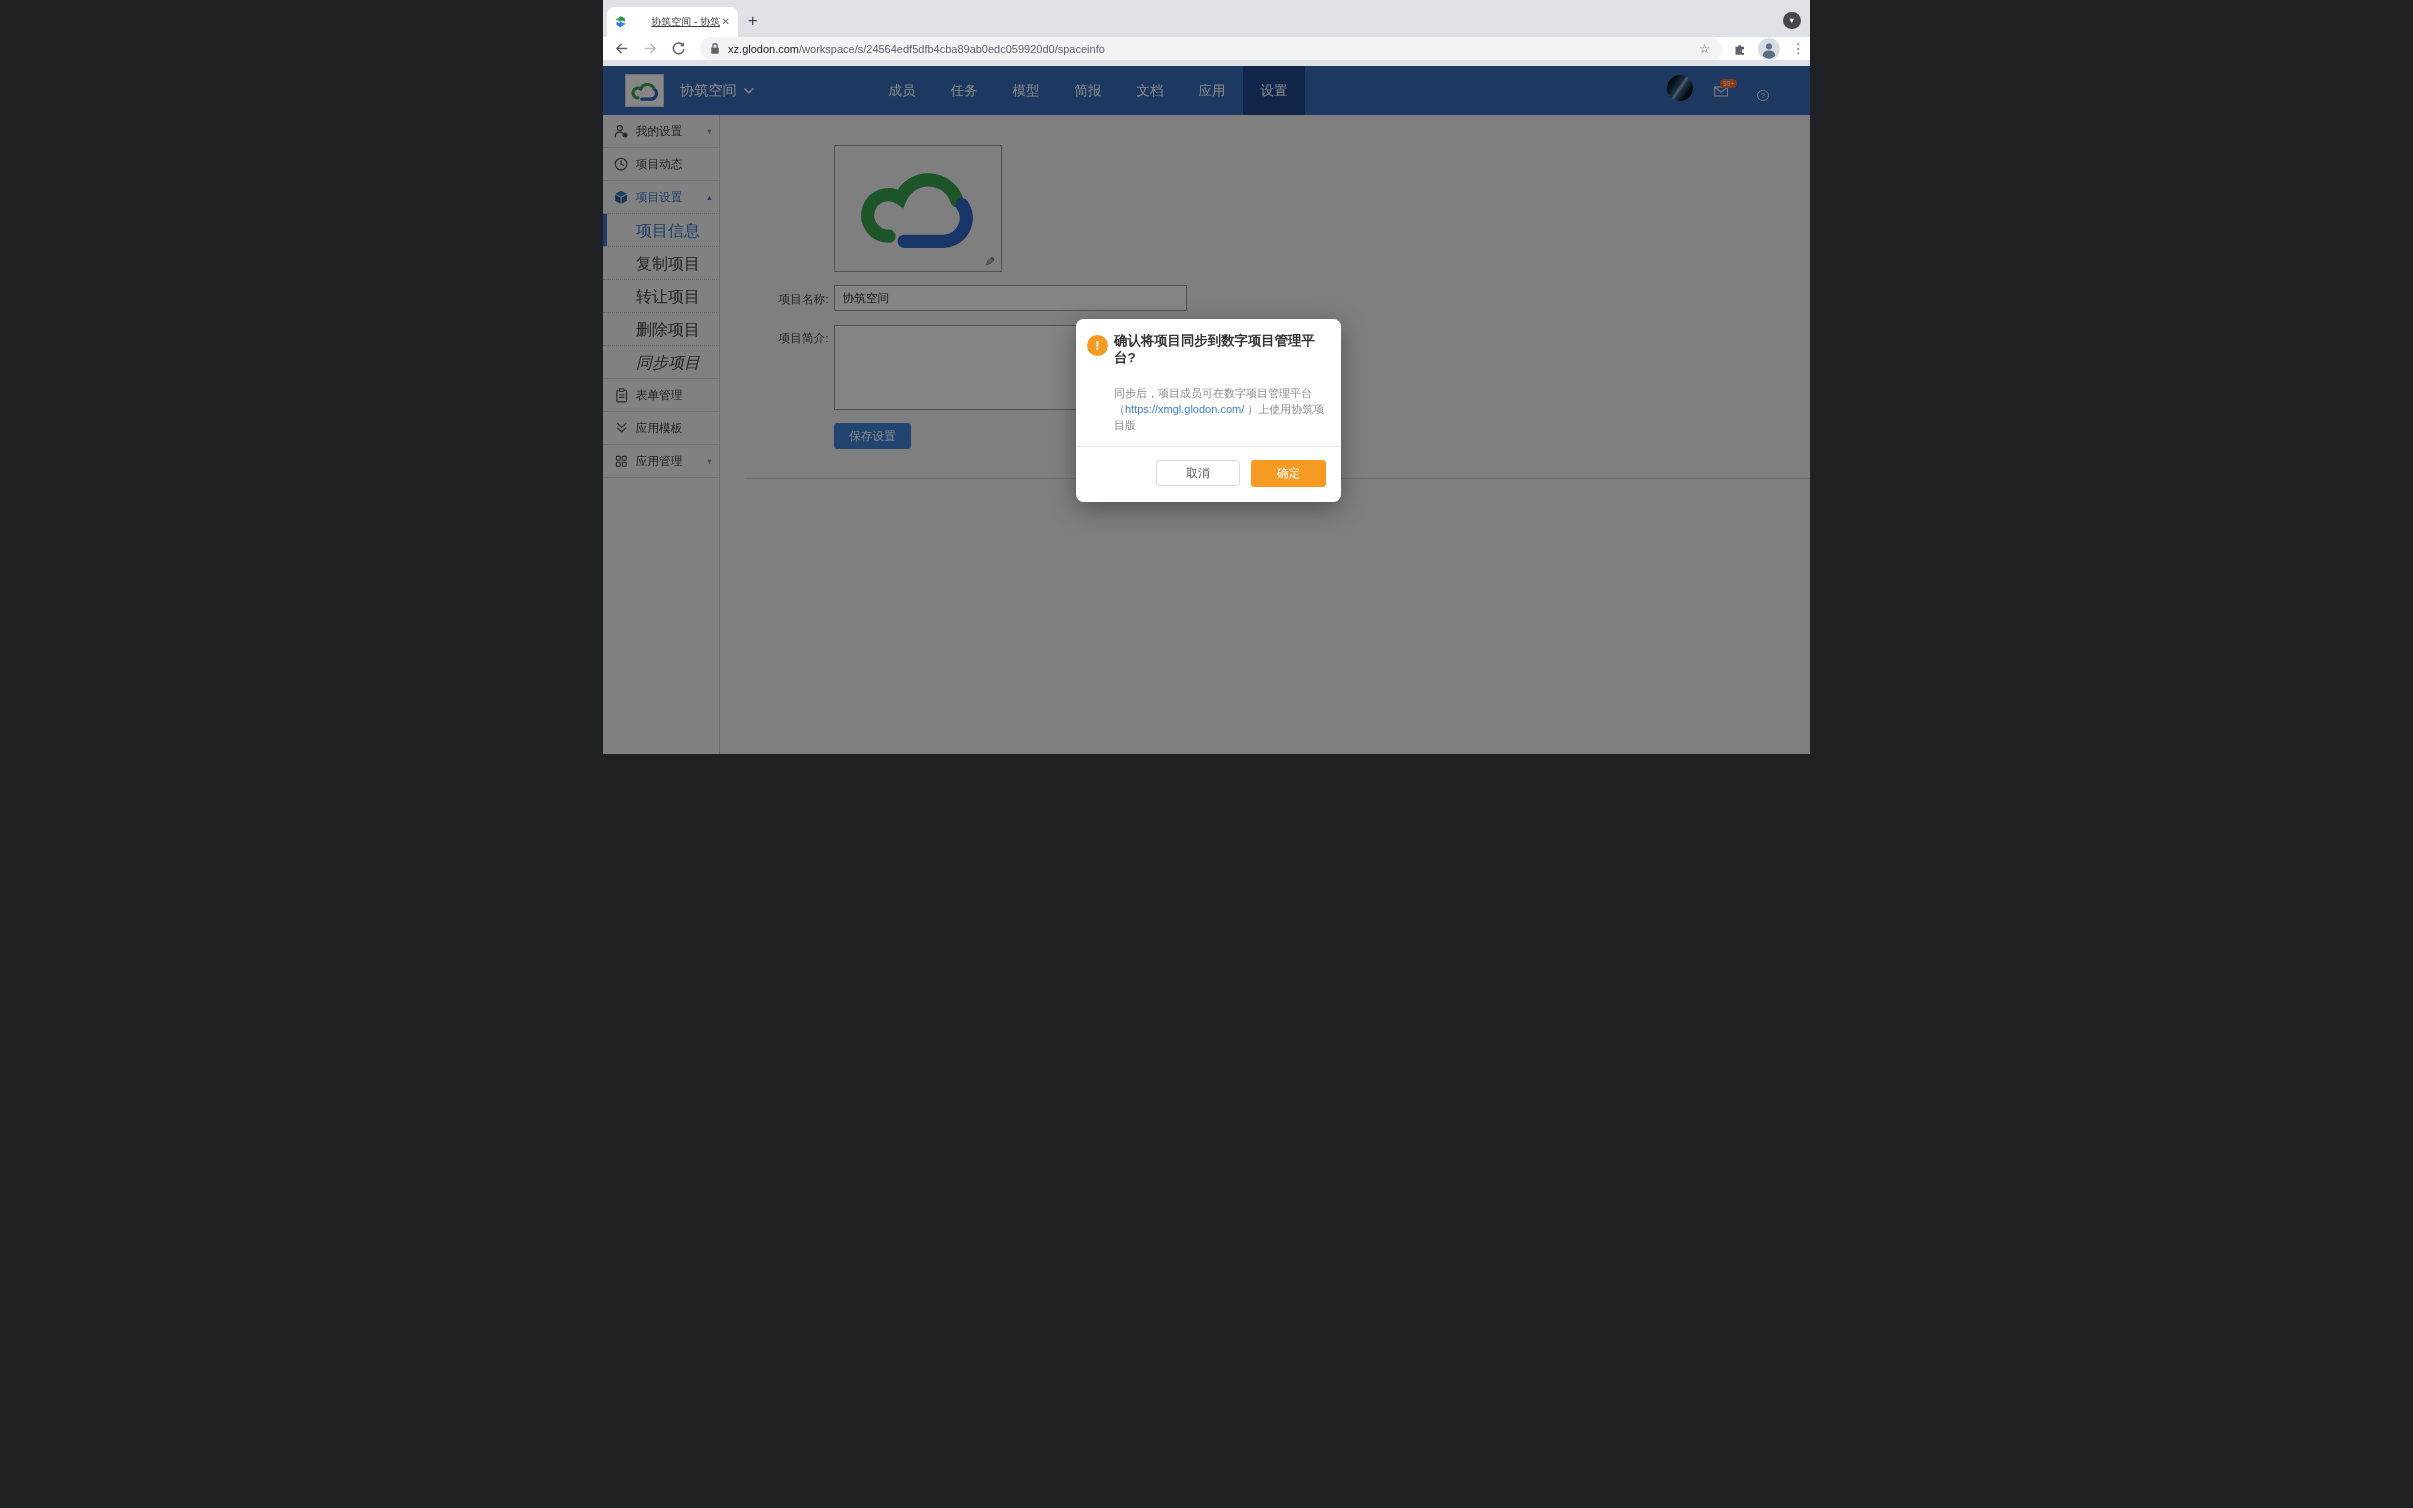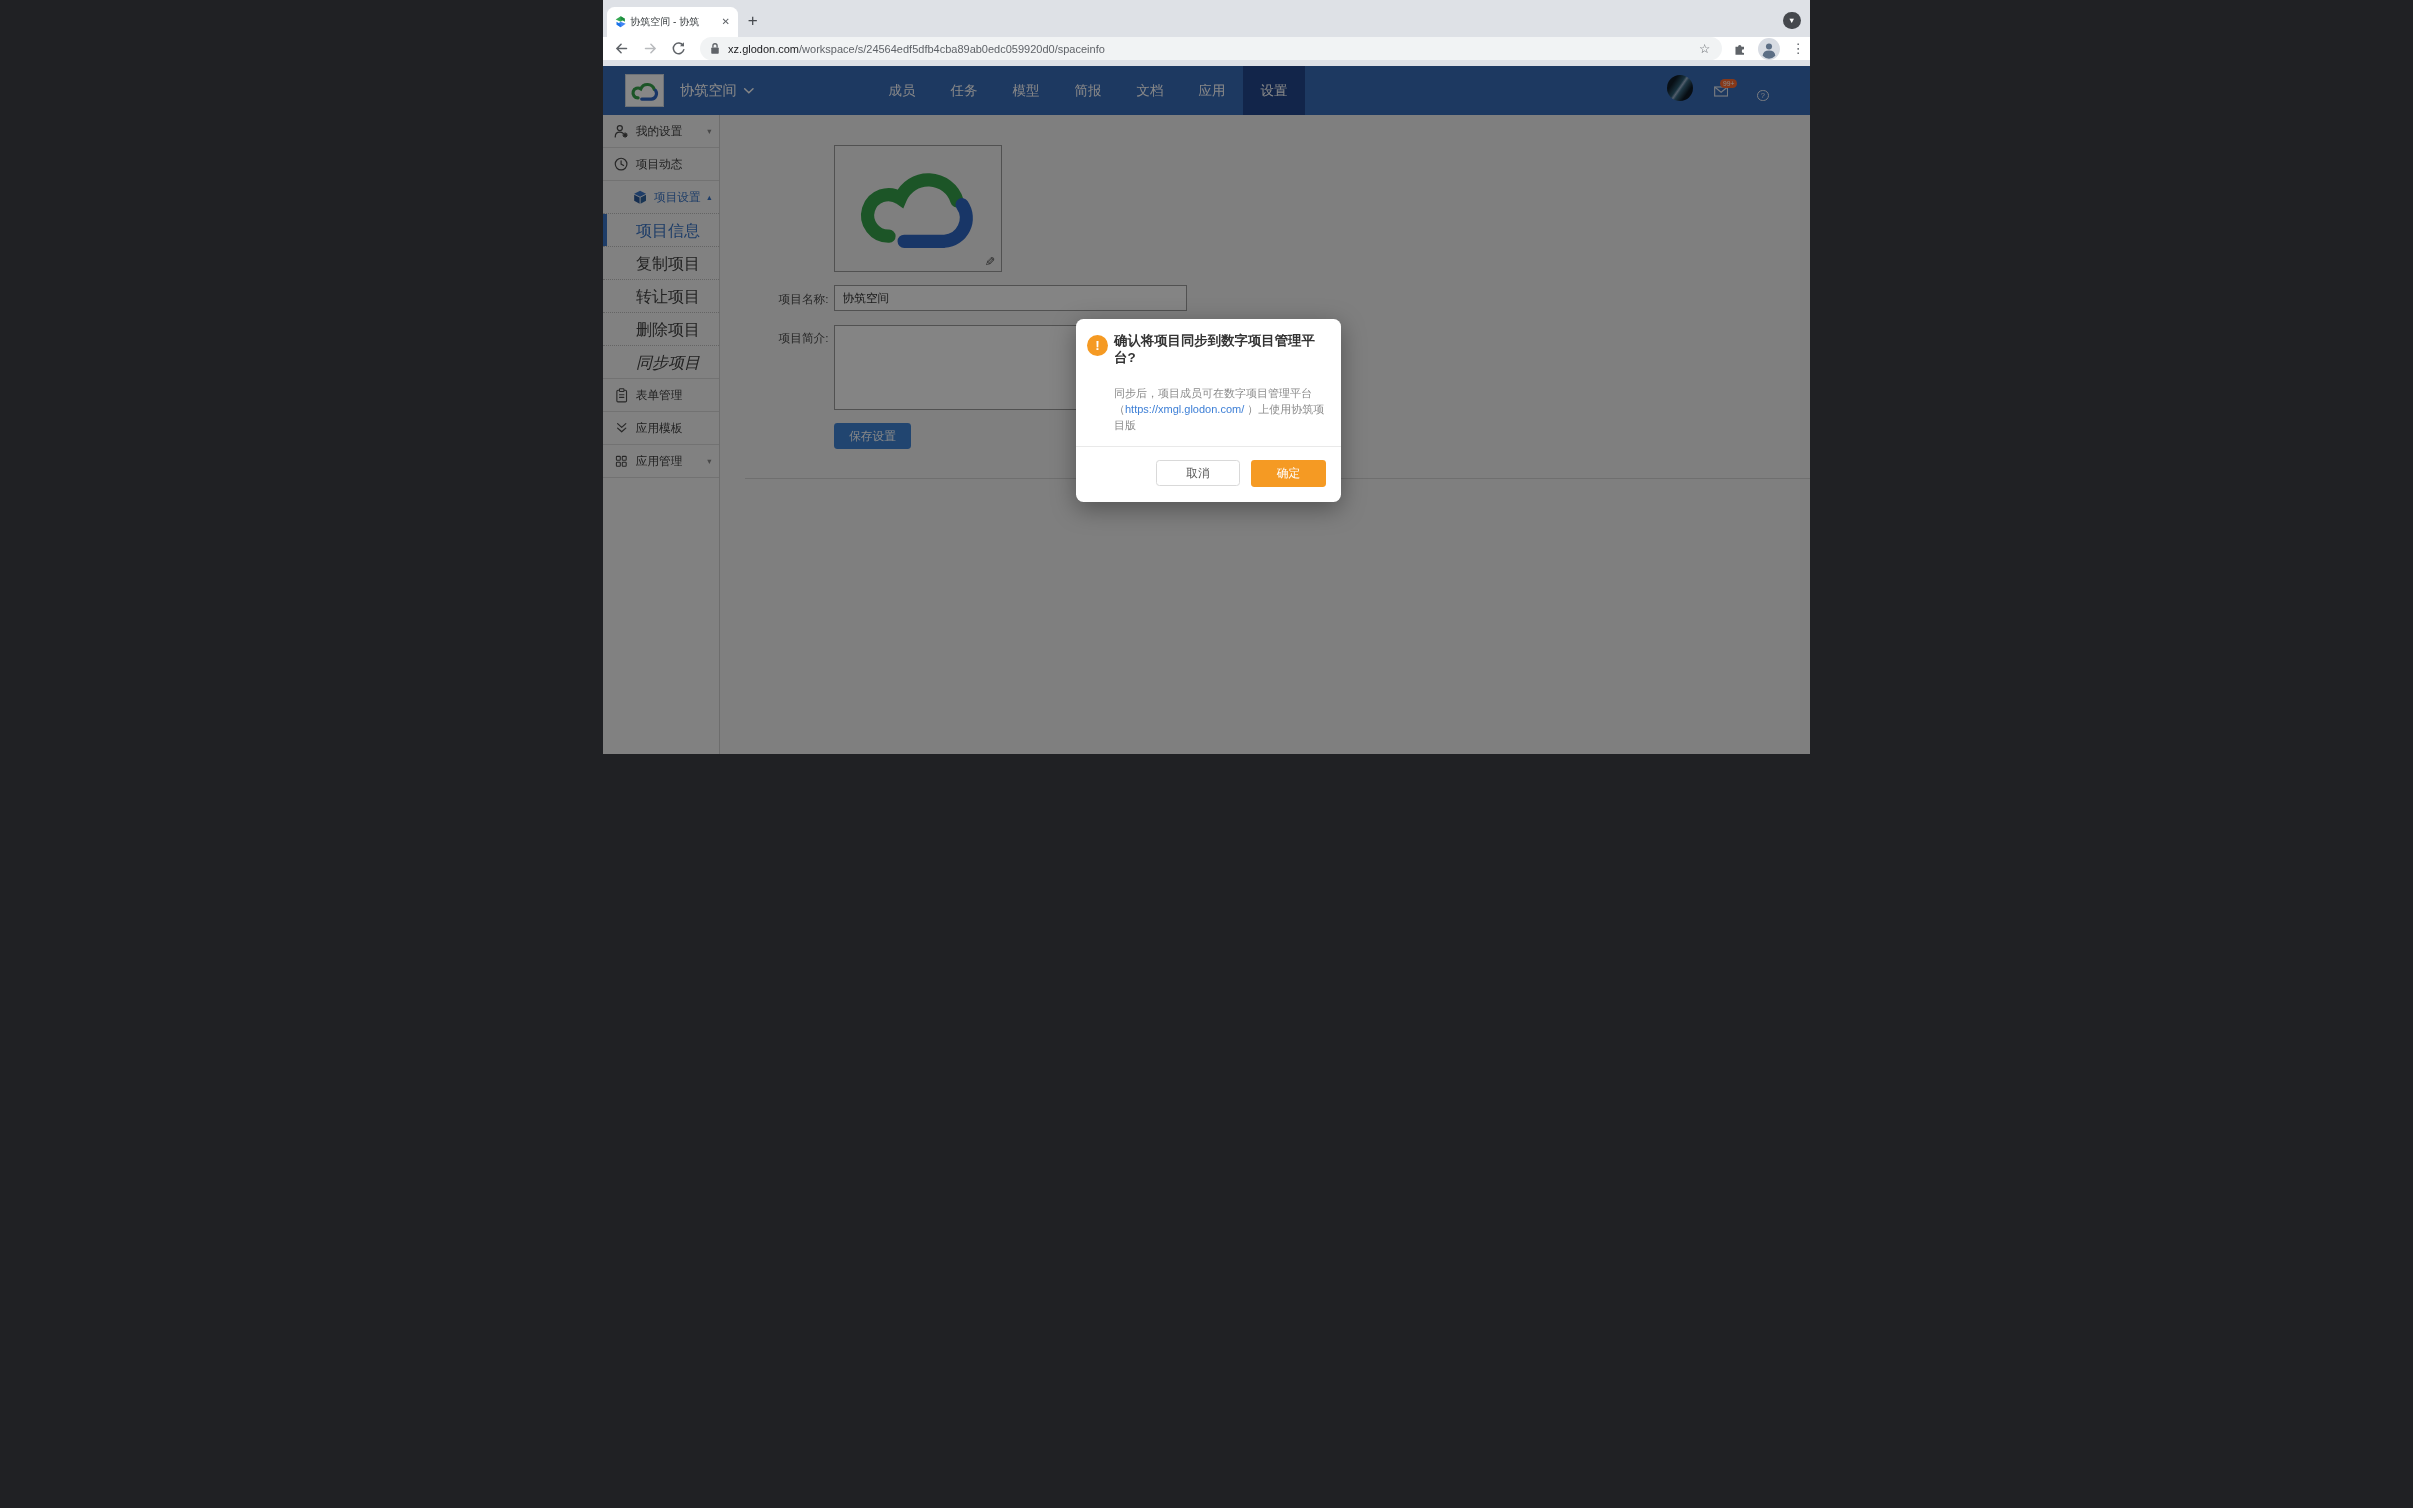--- a/index.html
+++ b/index.html
@@ -8,21 +8,21 @@
     position:relative; width:1207px; height:754px; overflow:hidden;
     font-family:"Liberation Sans","DejaVu Sans",sans-serif;
     background:#dee1e6; margin:0 auto;
   }
   
   .tabstrip { position:absolute; left:0; top:0; width:1207px; height:37px; background:#dee1e6; }
   .tab {
     position:absolute; left:4.2px; top:6.7px; width:131px; height:30px;
     background:#fff; border-radius:7.5px 7.5px 0 0; display:flex; align-items:center; padding:0 6.7px;
   }
-  .tab-title { font-size:10px; color:#3c4043; margin-left:3px; flex:1; white-space:nowrap; overflow:hidden; }
+  .tab-title { font-size:10px; color:#3c4043; margin-left:24px; flex:1; white-space:nowrap; overflow:hidden;text-decoration:underline; }
   .tab-close { font-size:10px; color:#5f6368; cursor:default; padding:0 1.7px; }
   .newtab { position:absolute; left:138px; top:10px; width:23.5px; height:23.5px; text-align:center;
             line-height:22px; font-size:17px; color:#45484d; border-radius:50%; }
   .update-circle { position:absolute; left:1180px; top:11.7px; width:17.6px; height:17.6px; border-radius:50%;
                    background:#45484d; color:#fff; text-align:center; font-size:7.5px; line-height:17.6px; }
   .toolbar { position:absolute; left:0; top:37px; width:1207px; height:23px; background:#fff;
              display:flex; align-items:center; }
   .nav-btn { width:22px; height:22px; display:flex; align-items:center; justify-content:center; margin-left:6.7px; }
   .nav-btn:first-child{ margin-left:7.5px; }
   .urlbar { position:relative; margin-left:10px; width:1025px; height:23.5px; background:#f1f3f4;
@@ -50,21 +50,21 @@
   .help { position:absolute; left:1154px; top:23.5px; width:11.7px; height:11.7px; border-radius:50%;
           border:1.2px solid #e8edf5; color:#e8edf5; font-size:7.5px; line-height:10px; text-align:center; }
   
   .appbody { position:absolute; left:0; top:49px; right:0; bottom:0; }
   .sidebar { position:absolute; left:0; top:0; bottom:0; width:117px; background:#f4f4f4;
              border-right:0.8px solid #cfcfcf; }
   .s-item { position:relative; height:33px; border-bottom:0.8px solid #d8d8d8; display:flex;
             align-items:center; font-size:11.7px; color:#404040; }
   .s-item .s-ico { width:15px; height:15px; margin:0 6.7px 0 11px; display:flex; align-items:center; justify-content:center; }
   .s-item .caret { position:absolute; right:7.5px; font-size:8.4px; color:#8a8a8a; }
-  .s-item.blue, .s-item.blue .caret { color:#3a74c4;justify-content:center; }
+  .s-item.blue, .s-item.blue .caret { color:#3a74c4; }
   .s-sub { position:relative; height:33px; border-bottom:0.8px dotted #bdbdbd; line-height:33px;
            padding-left:33px; font-size:16px; color:#404040; }
   .s-sub.last { border-bottom:0.8px solid #d8d8d8;font-style:italic; }
   .s-sub.active { color:#3a74c4; }
   .s-sub.active::before { content:""; position:absolute; left:0; top:0; bottom:0; width:4.2px; background:#3a74c4; }
   .content { position:absolute; left:127px; right:0; top:0; bottom:0; }
   .avatar-box { position:absolute; left:104px; top:30px; width:168px; height:127px;
                 border:0.8px solid #9a9a9a; display:flex; align-items:center; justify-content:center; }
   .pencil { position:absolute; right:5px; bottom:2.5px; font-size:12.6px; color:#4a4a4a; transform:scaleX(-1); }
   .flabel { position:absolute; left:23.5px; width:75px; text-align:right; font-size:11.7px; color:#4a4a4a; }

